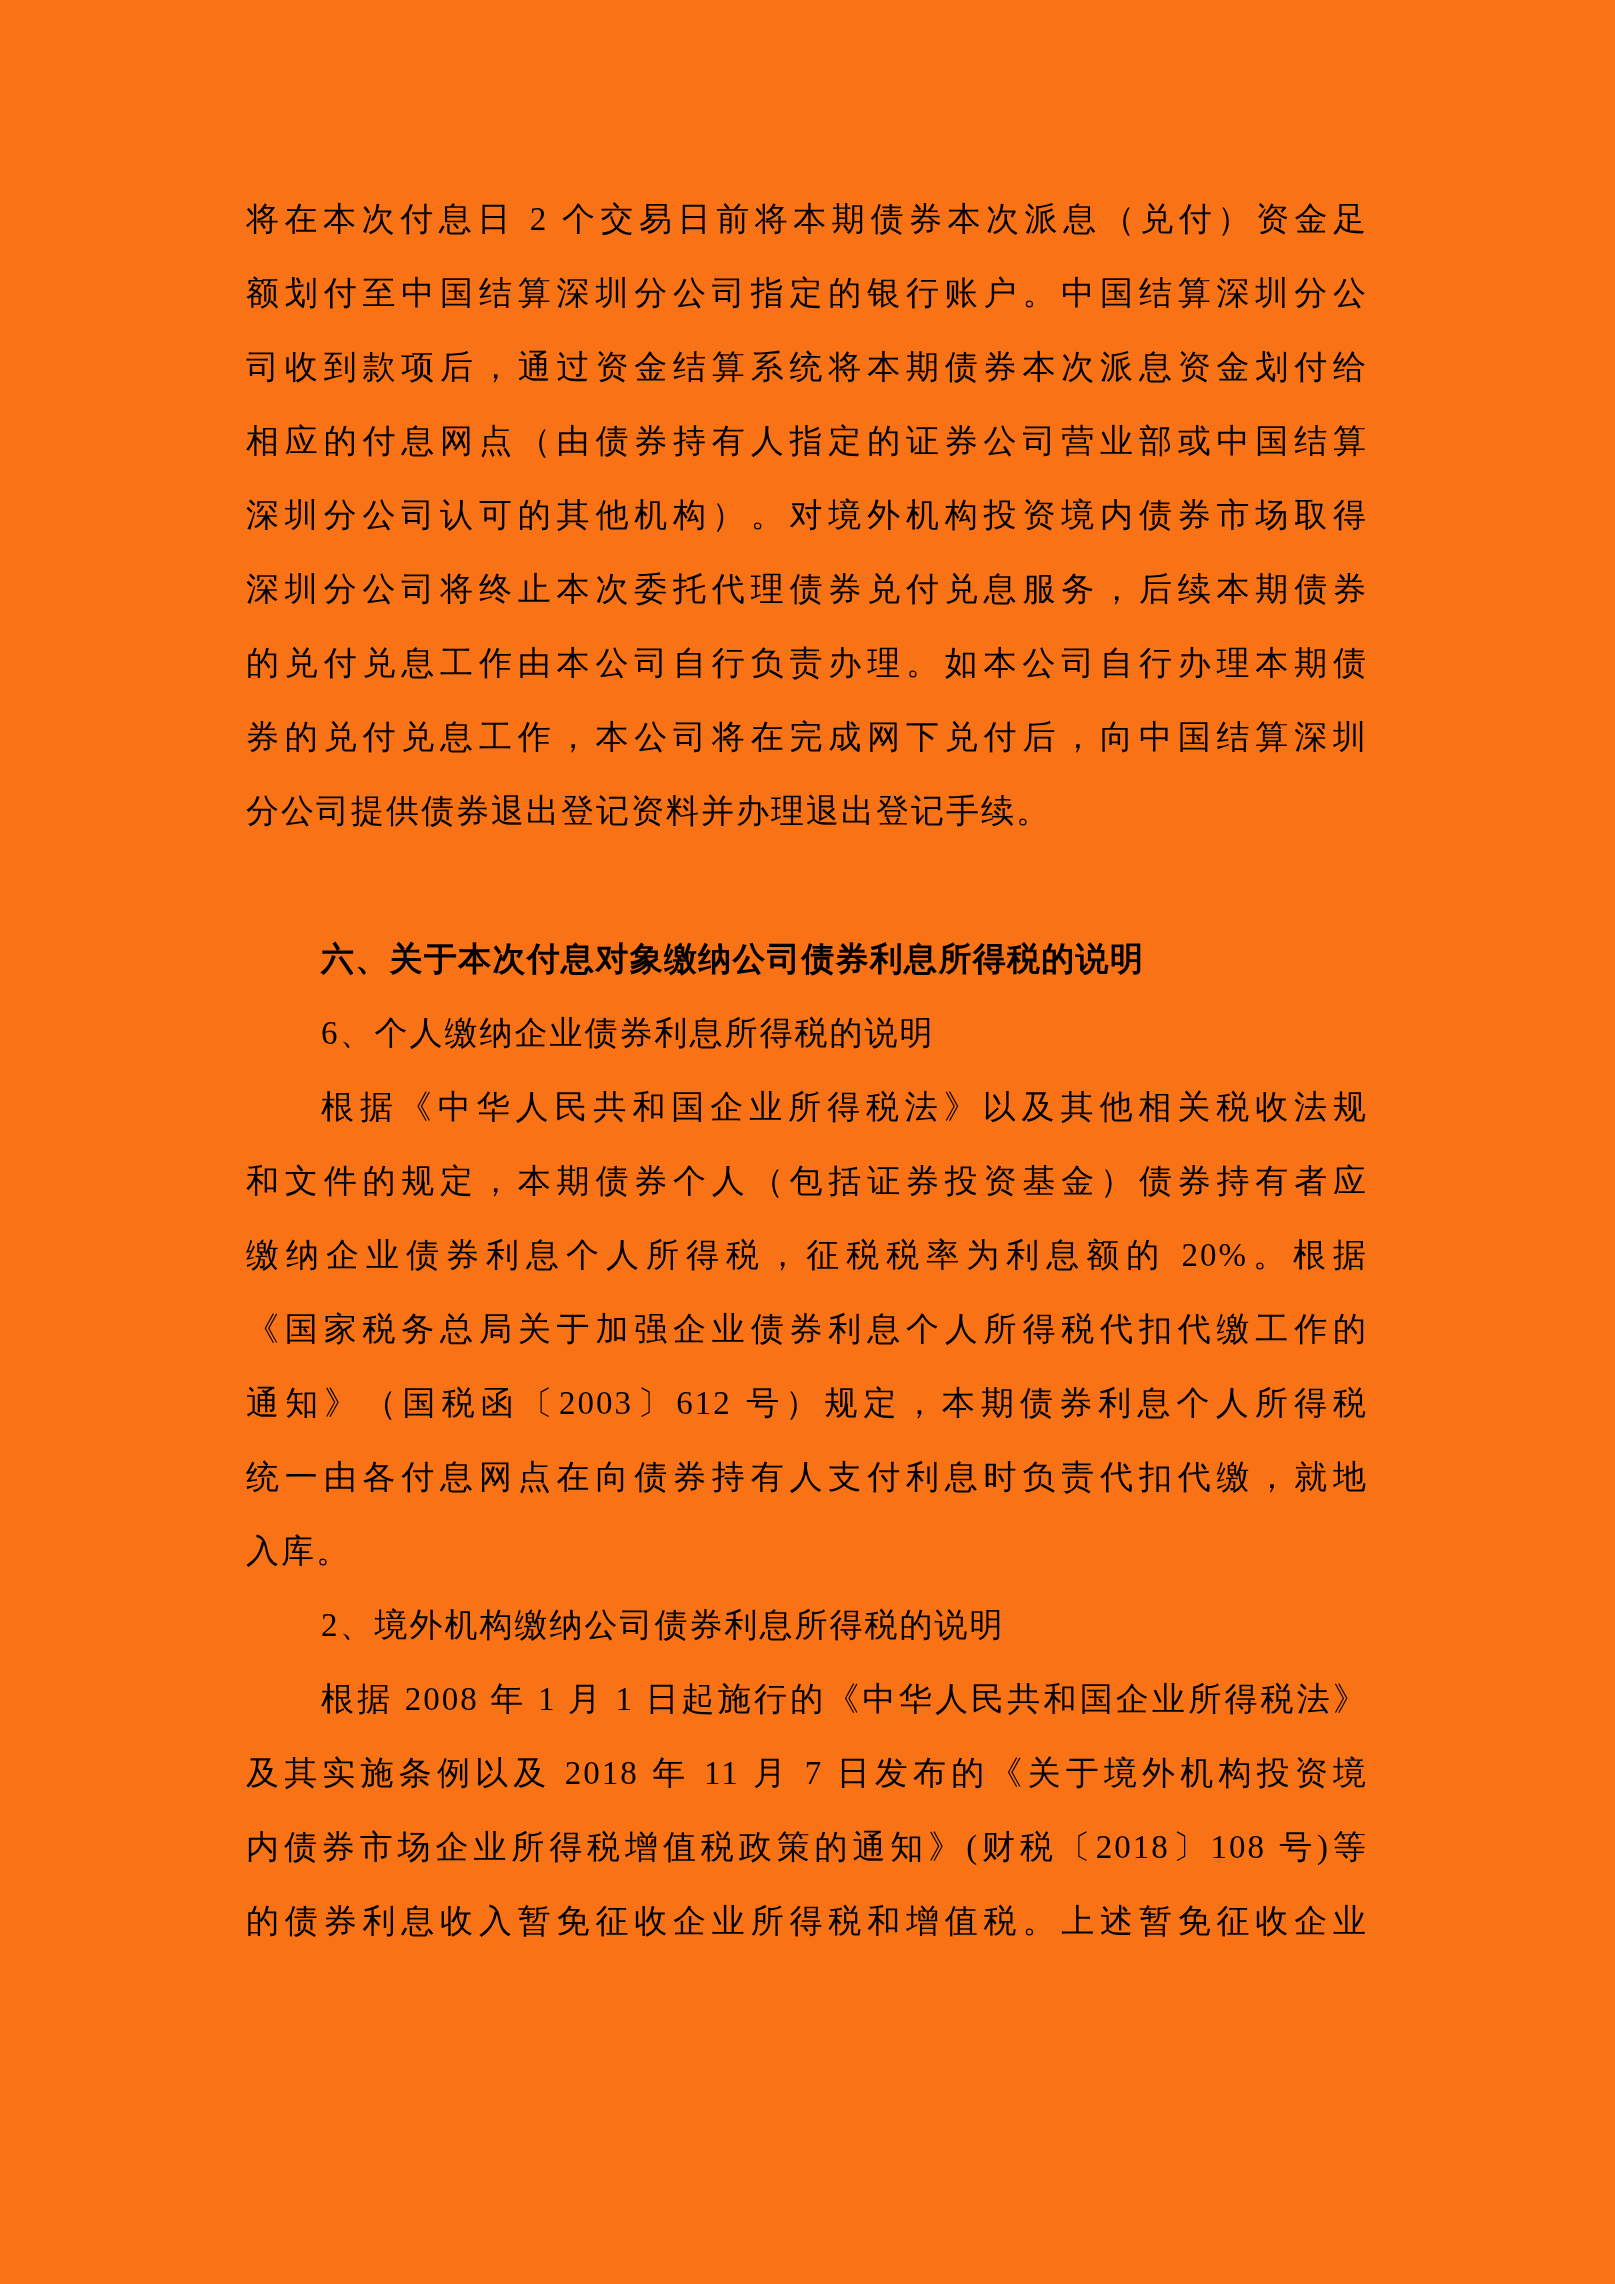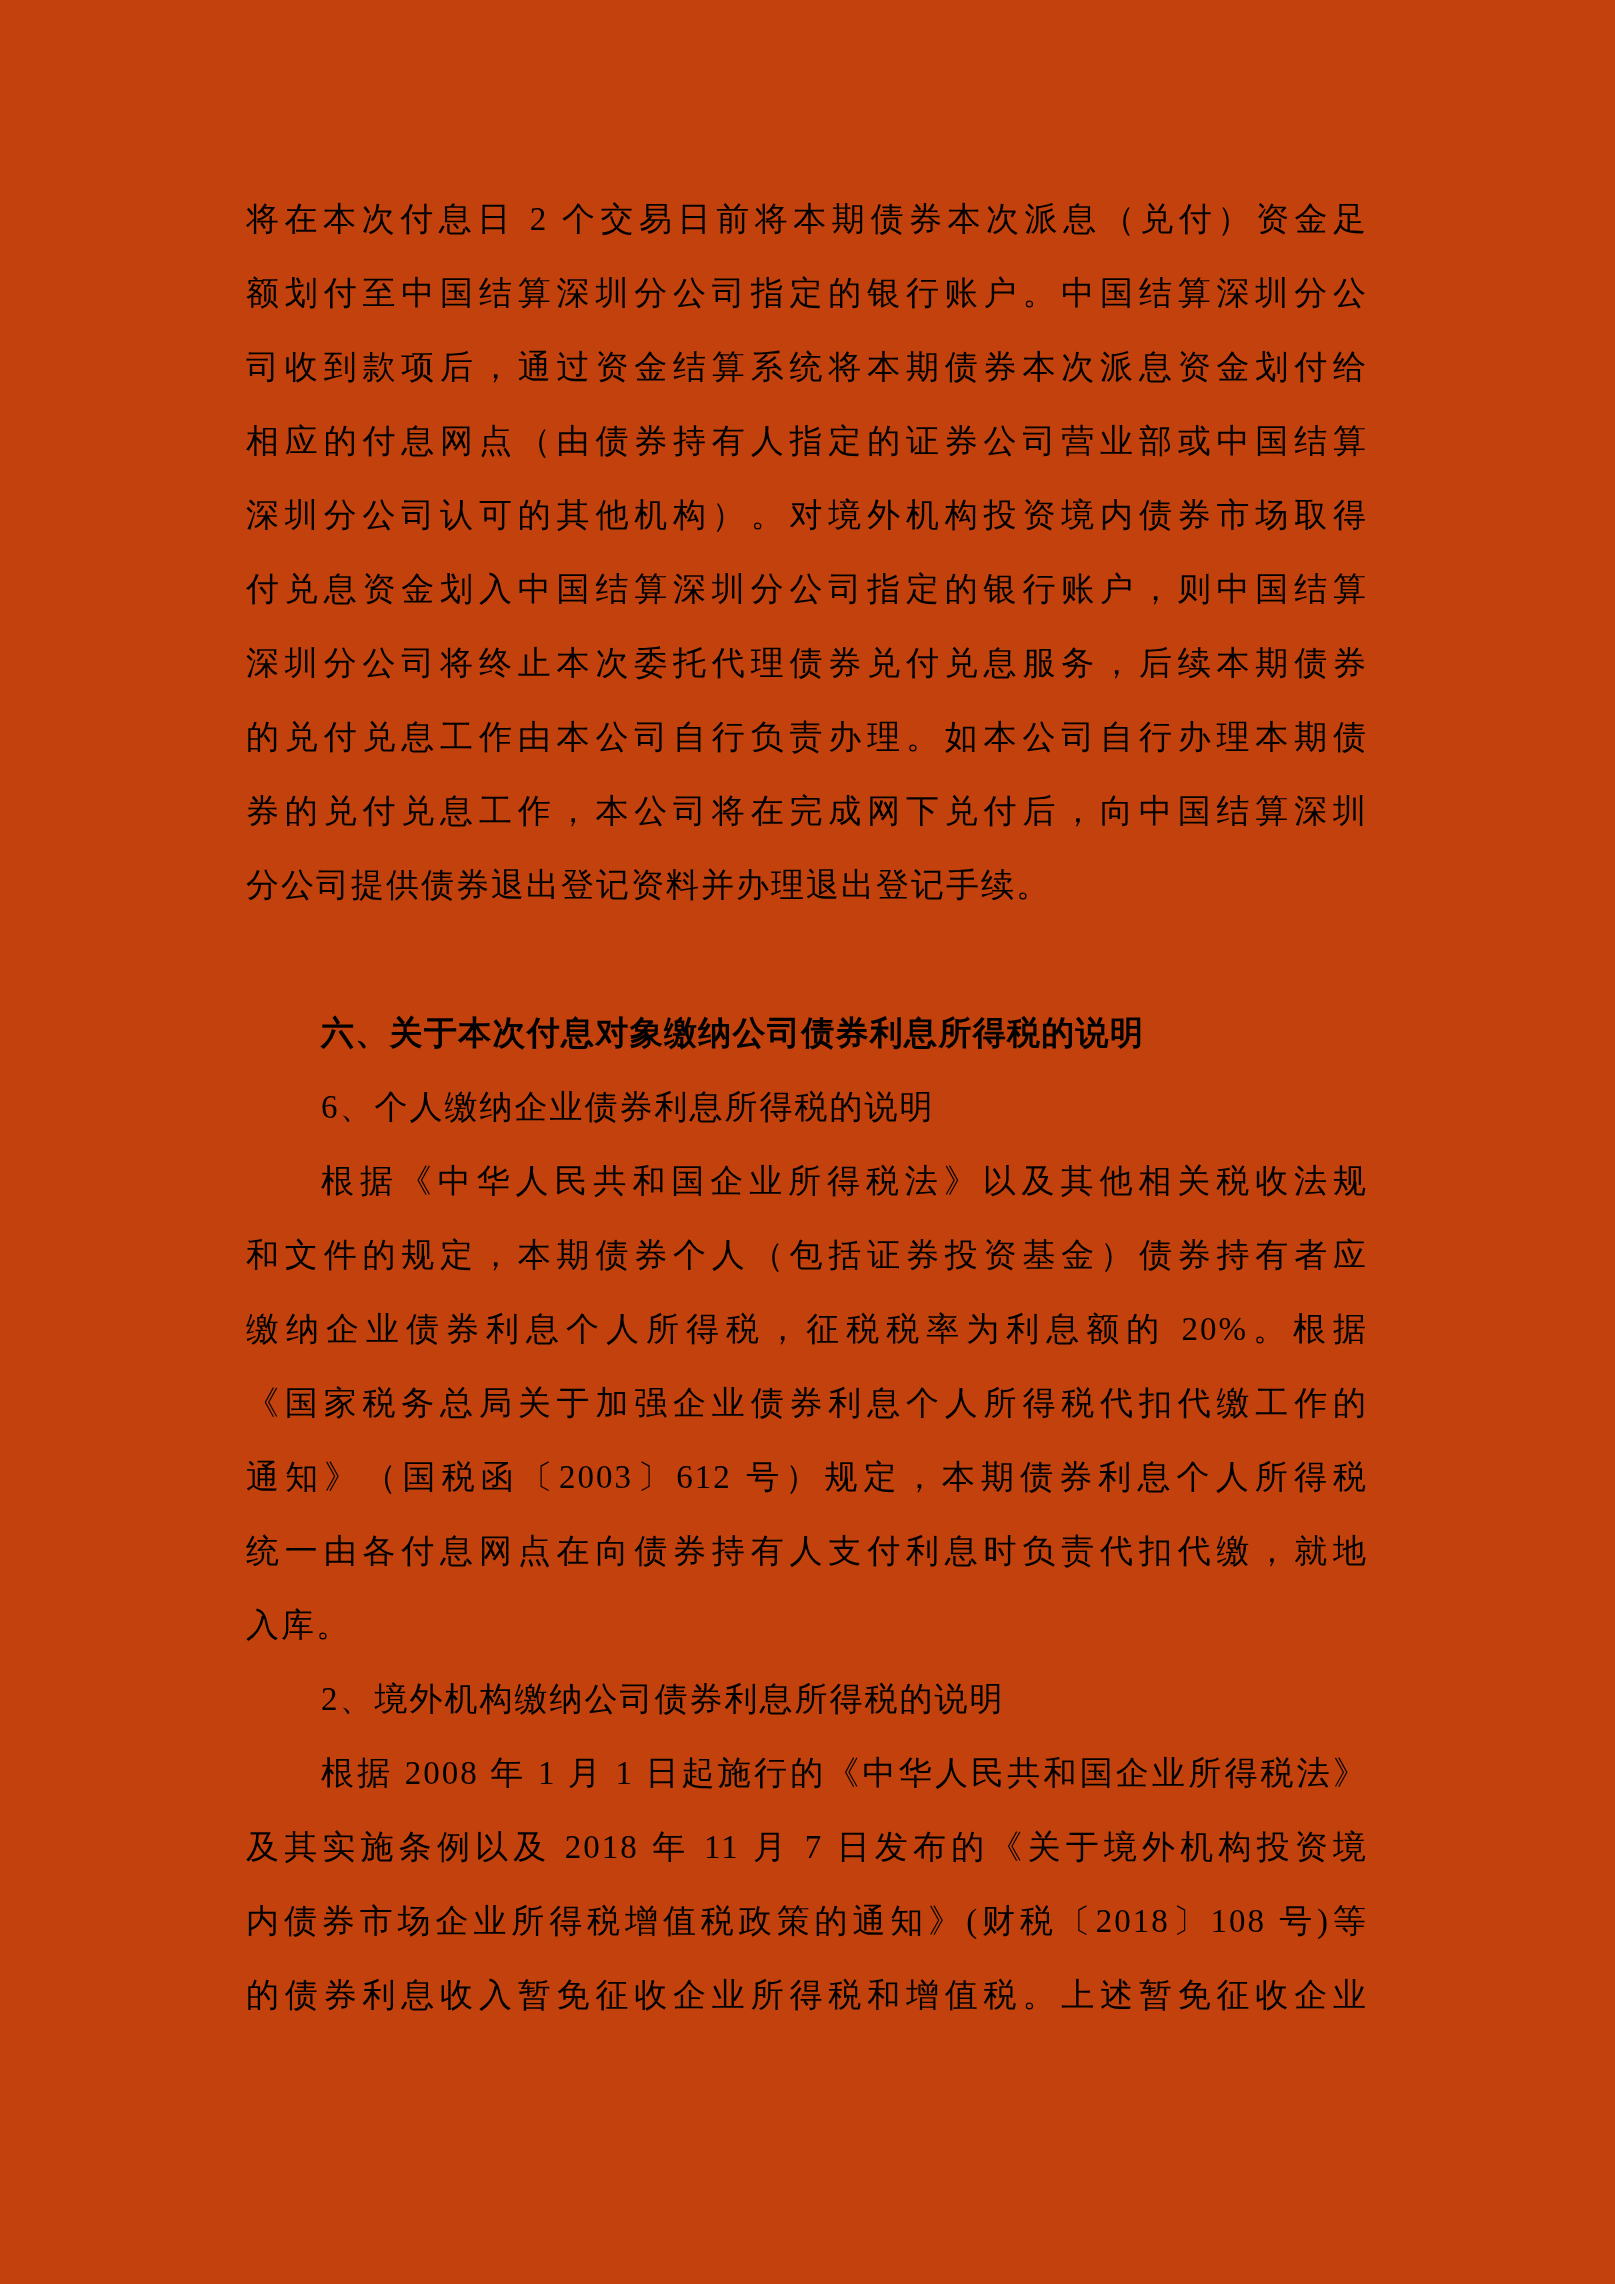--- a/index.html
+++ b/index.html
@@ -4,21 +4,21 @@
 <style>
   html, body {
     margin: 0;
     padding: 0;
     background: #e8e8e8;
   }
   .page {
     position: relative;
     width: 1616px;
     height: 2284px;
-    background: #c2410c;
+    background: #f97316;
     overflow: hidden;
     font-family: "Liberation Serif", "DejaVu Serif", serif;
     color: #000000;
   }
   .content {
     position: absolute;
     left: 246px;
     top: 182px;
     width: 1122px;
   }
@@ -55,21 +55,20 @@
 <body>
 
 <div class="page">
   <div class="content">
     <div>
         <div class="line just">将在本次付息日 2 个交易日前将本期债券本次派息（兑付）资金足</div>
         <div class="line just">额划付至中国结算深圳分公司指定的银行账户。中国结算深圳分公</div>
         <div class="line just">司收到款项后，通过资金结算系统将本期债券本次派息资金划付给</div>
         <div class="line just">相应的付息网点（由债券持有人指定的证券公司营业部或中国结算</div>
         <div class="line just">深圳分公司认可的其他机构）。对境外机构投资境内债券市场取得</div>
-        <div class="line just">付兑息资金划入中国结算深圳分公司指定的银行账户，则中国结算</div>
         <div class="line just">深圳分公司将终止本次委托代理债券兑付兑息服务，后续本期债券</div>
         <div class="line just">的兑付兑息工作由本公司自行负责办理。如本公司自行办理本期债</div>
         <div class="line just">券的兑付兑息工作，本公司将在完成网下兑付后，向中国结算深圳</div>
         <div class="line">分公司提供债券退出登记资料并办理退出登记手续。</div>
       </div>
     <div class="spacer"></div>
     <div class="line heading">六、关于本次付息对象缴纳公司债券利息所得税的说明</div>
     <div class="line sub">6、个人缴纳企业债券利息所得税的说明</div>
     <div>
         <div class="line just indent">根据《中华人民共和国企业所得税法》以及其他相关税收法规</div>

